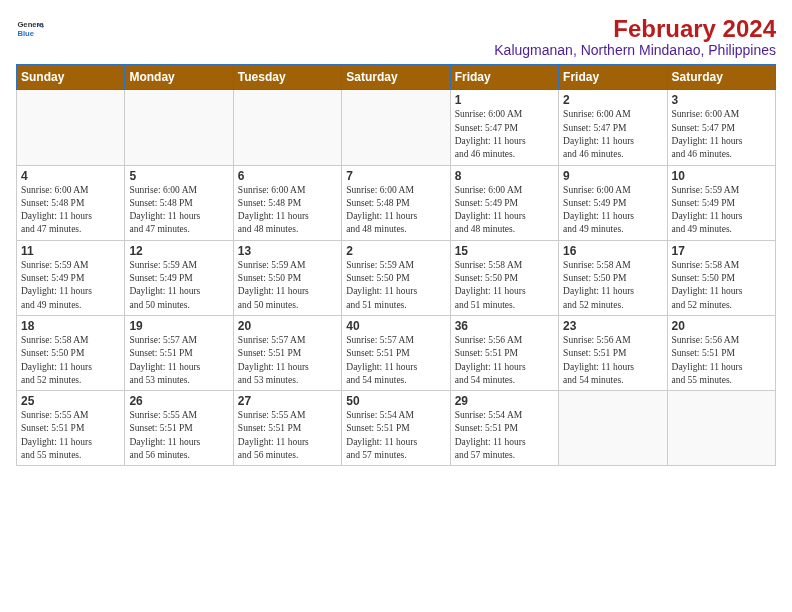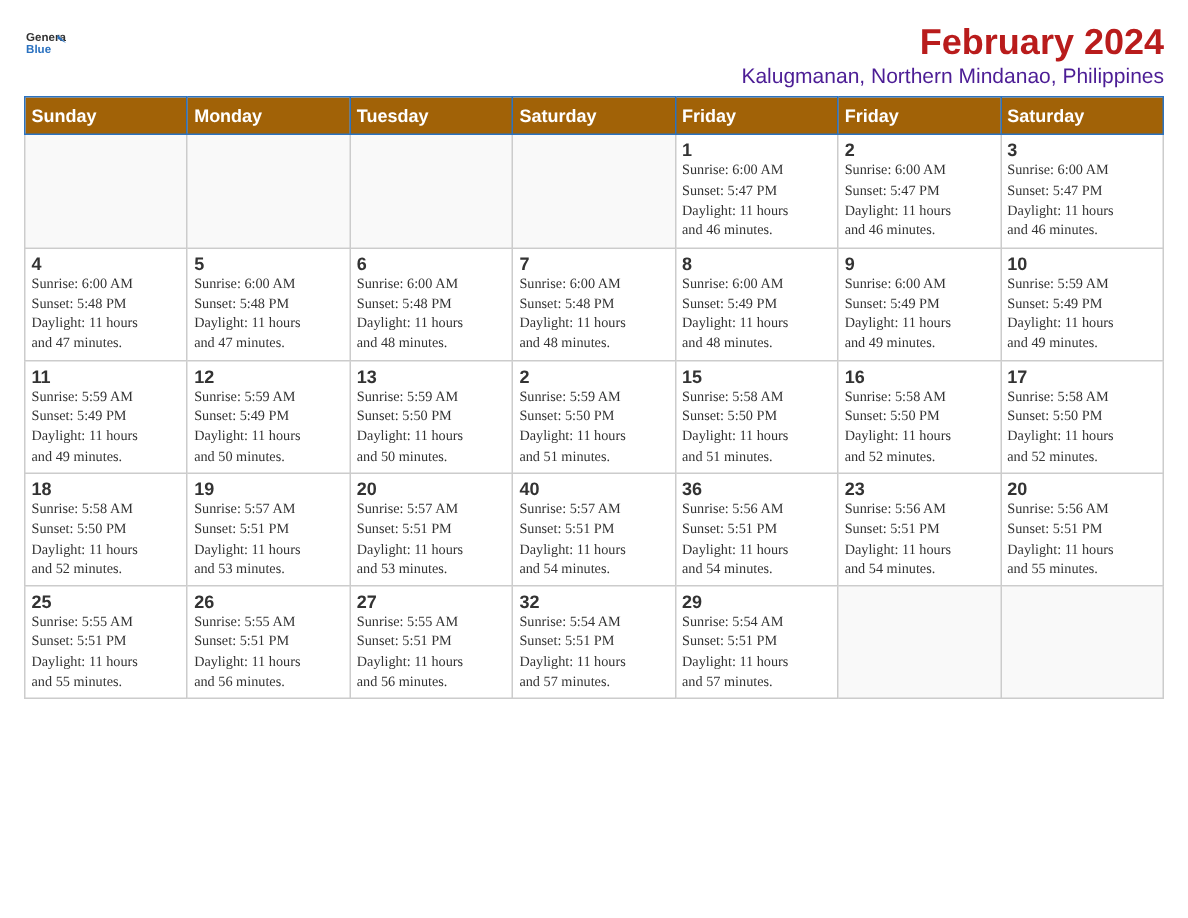--- a/index.html
+++ b/index.html
@@ -224,21 +224,21 @@
           </td>
           <td>
             <span class="day-number">26</span>
             <div class="day-info">Sunrise: 5:55 AM<br>Sunset: 5:51 PM<br>Daylight: 11 hours<br>and 56 minutes.</div>
           </td>
           <td>
             <span class="day-number">27</span>
             <div class="day-info">Sunrise: 5:55 AM<br>Sunset: 5:51 PM<br>Daylight: 11 hours<br>and 56 minutes.</div>
           </td>
           <td>
-            <span class="day-number">32</span>
+            <span class="day-number">50</span>
             <div class="day-info">Sunrise: 5:54 AM<br>Sunset: 5:51 PM<br>Daylight: 11 hours<br>and 57 minutes.</div>
           </td>
           <td>
             <span class="day-number">29</span>
             <div class="day-info">Sunrise: 5:54 AM<br>Sunset: 5:51 PM<br>Daylight: 11 hours<br>and 57 minutes.</div>
           </td>
           <td class="empty"></td>
           <td class="empty"></td>
         </tr>
       </tbody>

